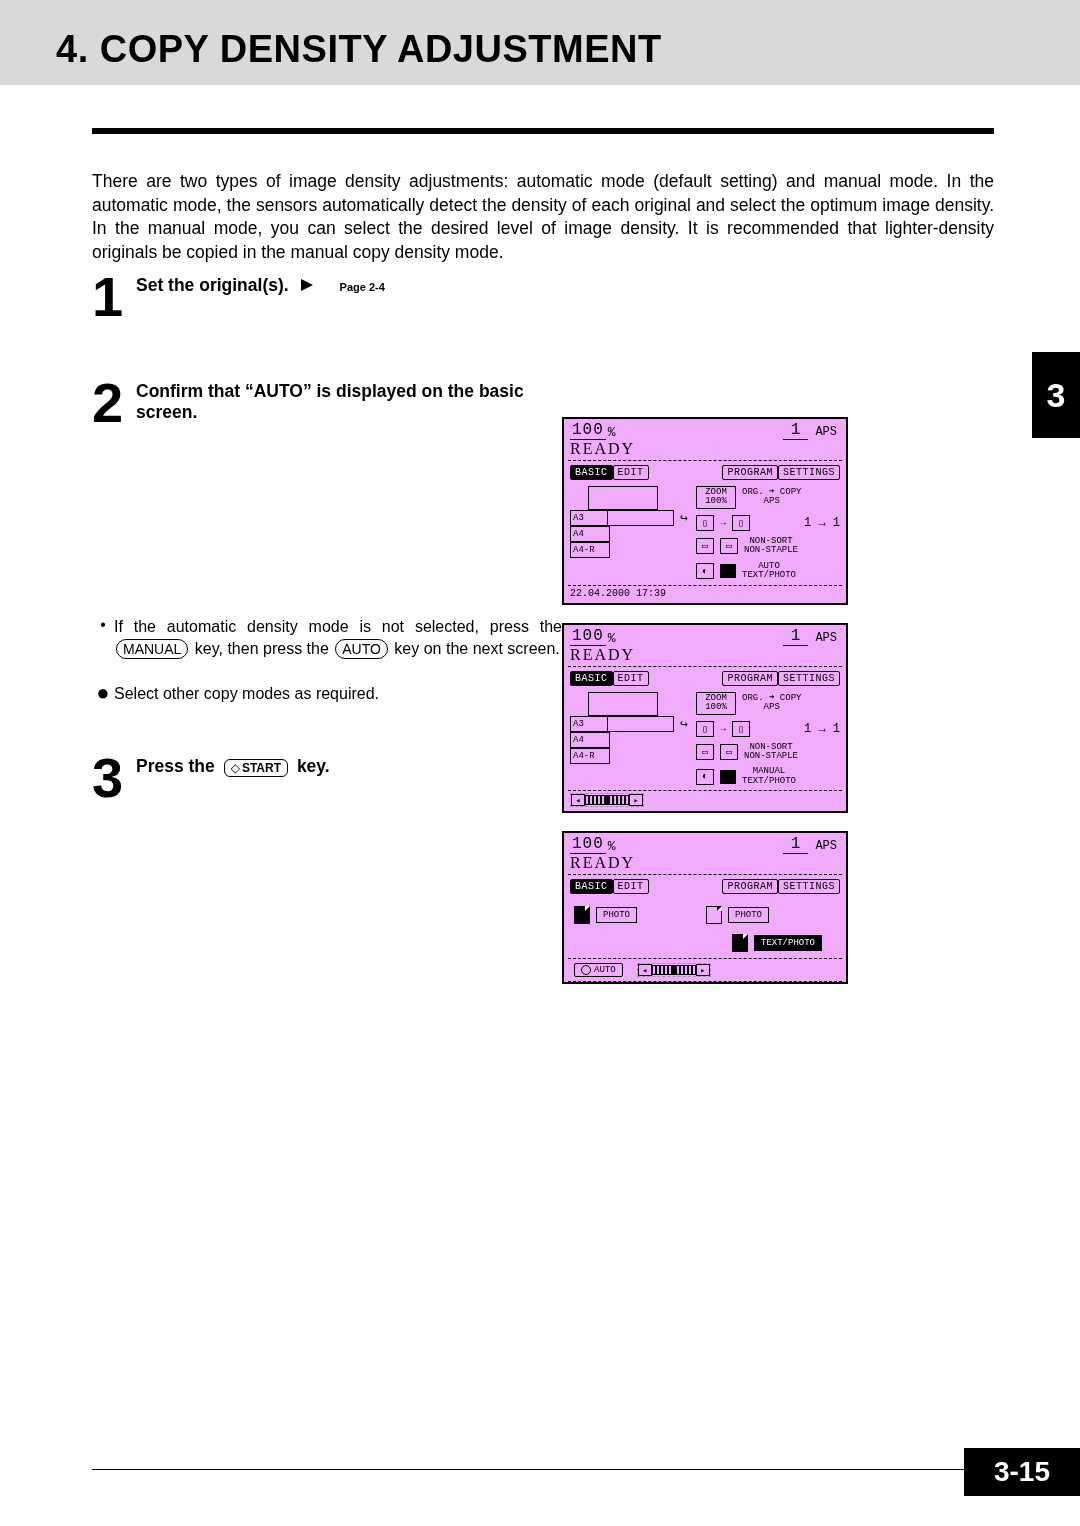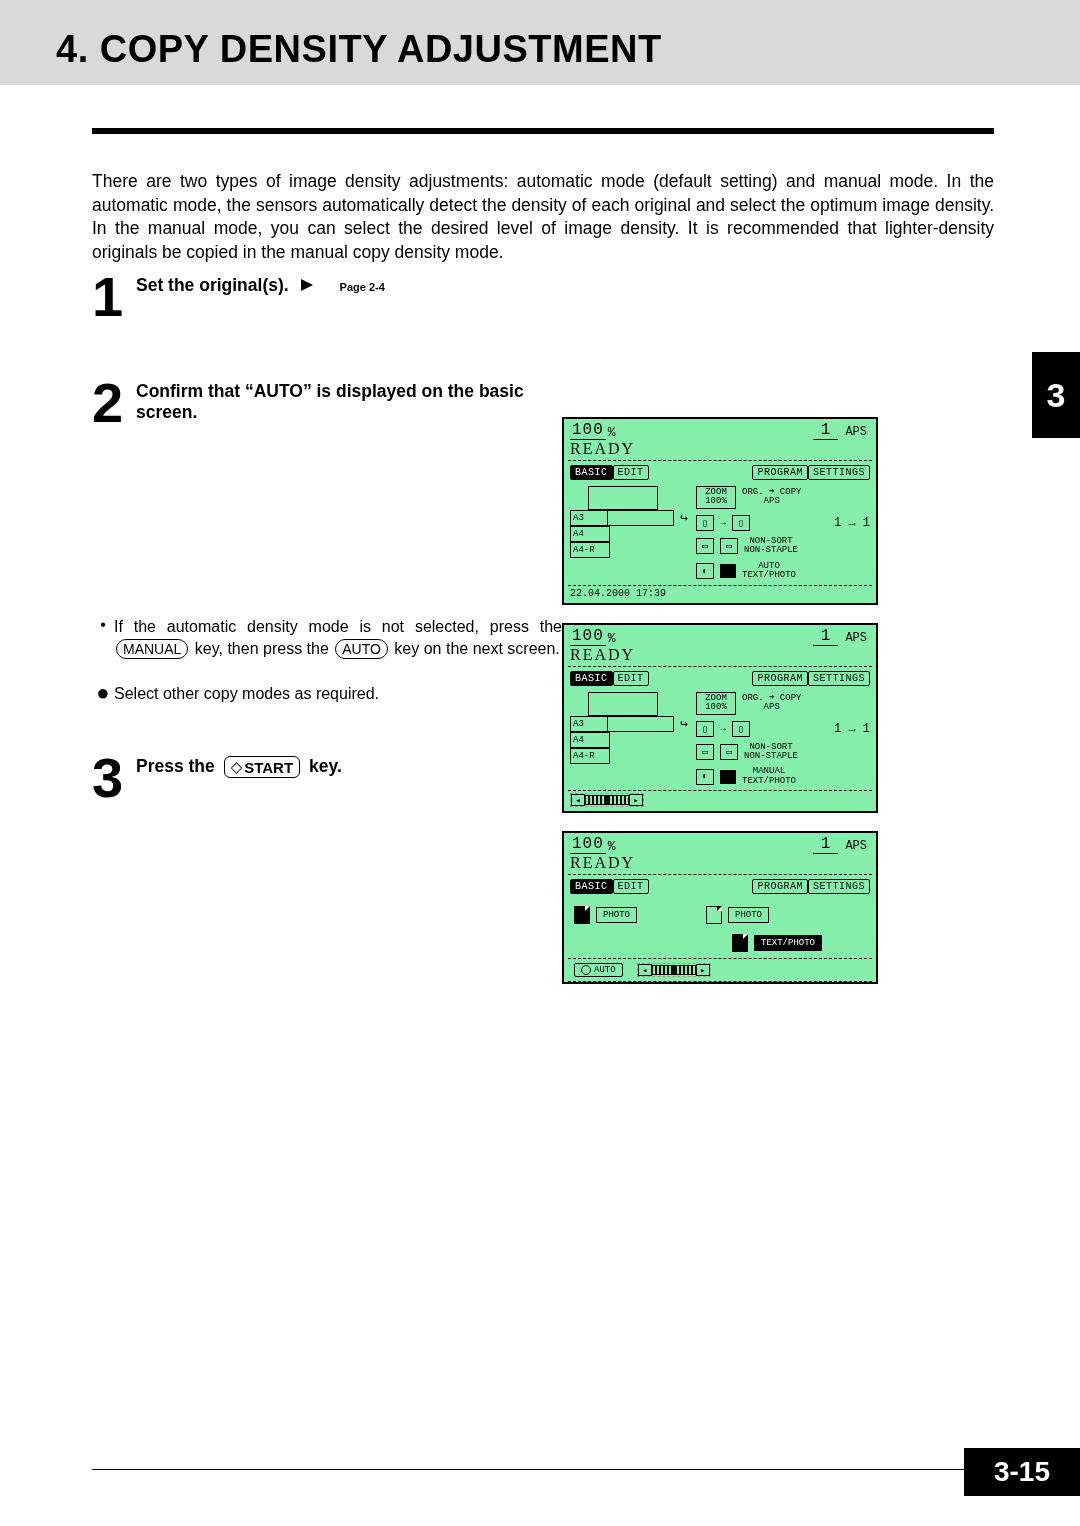--- a/index.html
+++ b/index.html
@@ -30,26 +30,26 @@
   .ptr { display: inline-block; width: 0; height: 0; border-left: 12px solid #000; border-top: 6px solid transparent; border-bottom: 6px solid transparent; vertical-align: middle; margin: 0 4px 2px 8px; }
 
   .step2 { margin-top: 50px; }
 
   .bullets { margin-top: 8px; font-size: 16px; }
   .bullets .row { display: flex; margin-bottom: 24px; }
   .bullets .b { width: 22px; text-align: center; }
   .bullets .t { flex: 1; text-align: justify; line-height: 1.35; }
   .keycap { display: inline-block; border: 1.5px solid #000; border-radius: 10px; padding: 0 6px; font-size: 14px; margin: 0 2px; }
   .dot { font-size: 22px; line-height: 0.9; }
-  .start-key { display: inline-flex; align-items: center; border: 1.5px solid #000; border-radius: 6px; padding: 1px 6px; font-size: 15px; font-weight: 700; margin: 0 4px; }
+  .start-key { display: inline-flex; align-items: center; border: 1.5px solid #000; border-radius: 6px; padding: 1px 6px; font-size: 12px; font-weight: 700; margin: 0 4px; }
   .start-key::before { content: "◇"; margin-right: 2px; font-weight: normal; }
 
   
   .screens { position: absolute; left: 562px; top: 417px; width: 286px; }
-  .panel { width: 316px; border: 2px solid #000; background: #86efac; margin-bottom: 18px; font-family: "Courier New", monospace; font-size: 12px; }
+  .panel { width: 286px; border: 2px solid #000; background: #f0abfc; margin-bottom: 18px; font-family: "Courier New", monospace; font-size: 12px; }
   .p-top { display: flex; align-items: flex-end; padding: 2px 6px 0 6px; }
   .p-100 { border-bottom: 1.5px solid #000; font-size: 16px; padding: 0 2px; letter-spacing: 1px; }
   .p-pct { font-size: 13px; margin-left: 2px; }
   .p-top-gap { flex: 1; }
   .p-one { border-bottom: 1.5px solid #000; font-size: 16px; padding: 0 8px; }
   .p-aps { font-size: 12px; margin-left: 4px; border: 1px dashed transparent; padding: 0 2px; }
   .p-ready { font-family: "Times New Roman", serif; font-size: 16px; letter-spacing: 2px; padding: 0 6px 2px 6px; }
   .p-sep { border-top: 1px dashed #000; margin: 0 4px; }
 
   .p-tabs { display: flex; padding: 4px 6px; }

